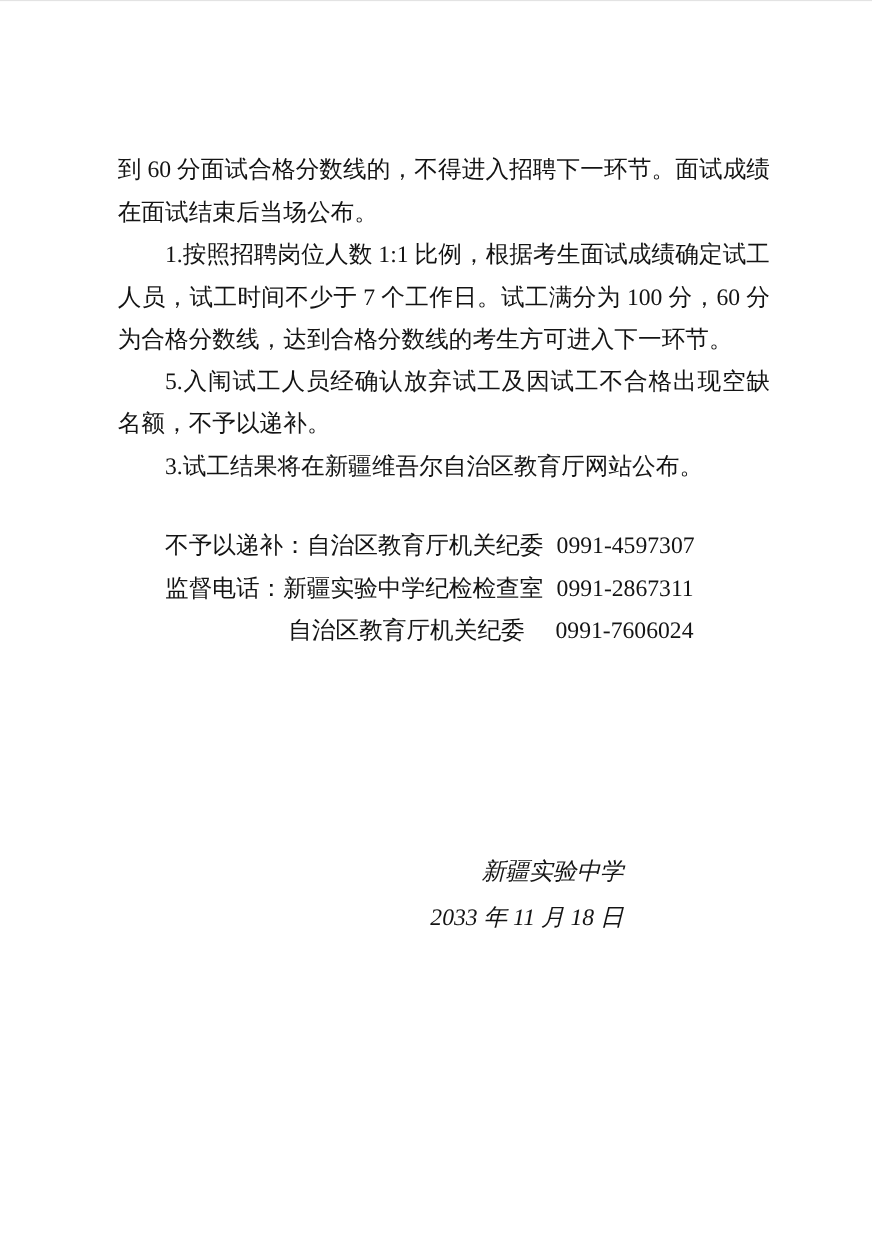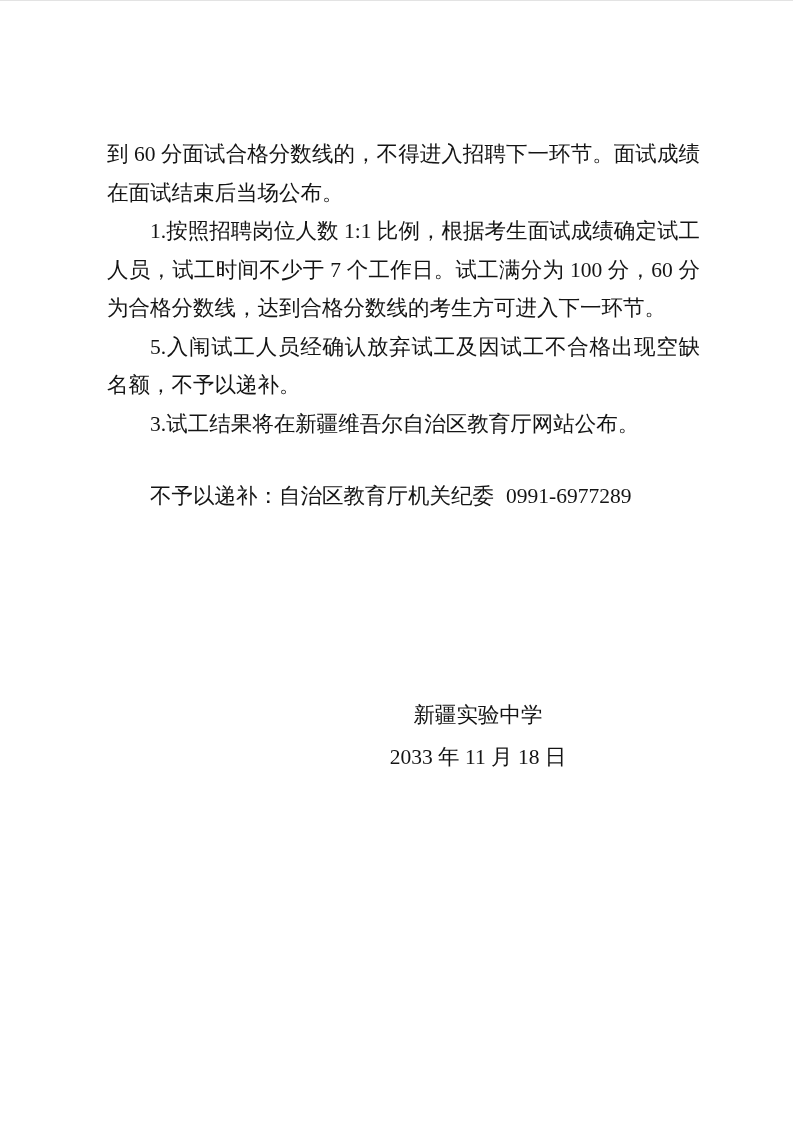--- a/index.html
+++ b/index.html
@@ -42,46 +42,52 @@
   .contact .phone { margin-left: 12px; }
   .contact.cont3 { padding-left: 155px; }
   .contact.cont3 .phone { margin-left: 28px; }
   .signature {
     text-align: right;
     padding-right: 133px;
     line-height: 42px;
   }
   .sig-inner {
     display: inline-block;
-    text-align: center;
     min-width: 178px;
+    font-style: italic;
   }
 </style>
 </head>
 <body>
 
 <div class="page">
   <div class="doc-body">
 
     <p class="para">到 60 分面试合格分数线的，不得进入招聘下一环节。面试成绩在面试结束后当场公布。</p>
 
 
     <p class="para ind">1.按照招聘岗位人数 1:1 比例，根据考生面试成绩确定试工人员，试工时间不少于 7 个工作日。试工满分为 100 分，60 分为合格分数线，达到合格分数线的考生方可进入下一环节。</p>
 
     <p class="para ind">5.入闱试工人员经确认放弃试工及因试工不合格出现空缺名额，不予以递补。</p>
 
     <p class="para ind">3.试工结果将在新疆维吾尔自治区教育厅网站公布。</p>
 
     <div class="spacer-sm"></div>
 
     <p class="contact">
-      <span>不予以递补：</span><span>自治区教育厅机关纪委</span><span class="phone">0991-6977289</span>
+      <span>不予以递补：</span><span>自治区教育厅机关纪委</span><span class="phone">0991-4597307</span>
     </p>
 
+    <p class="contact">
+      <span>监督电话：</span><span>新疆实验中学纪检检查室</span><span class="phone">0991-2867311</span>
+    </p>
 
+    <p class="contact cont3">
+      <span>自治区教育厅机关纪委</span><span class="phone">0991-7606024</span>
+    </p>
 
     <div class="spacer-lg"></div>
 
     <div class="signature">
       <div class="sig-inner">
         <div>新疆实验中学</div>
         <div>2033 年 11 月 18 日</div>
       </div>
     </div>
 

